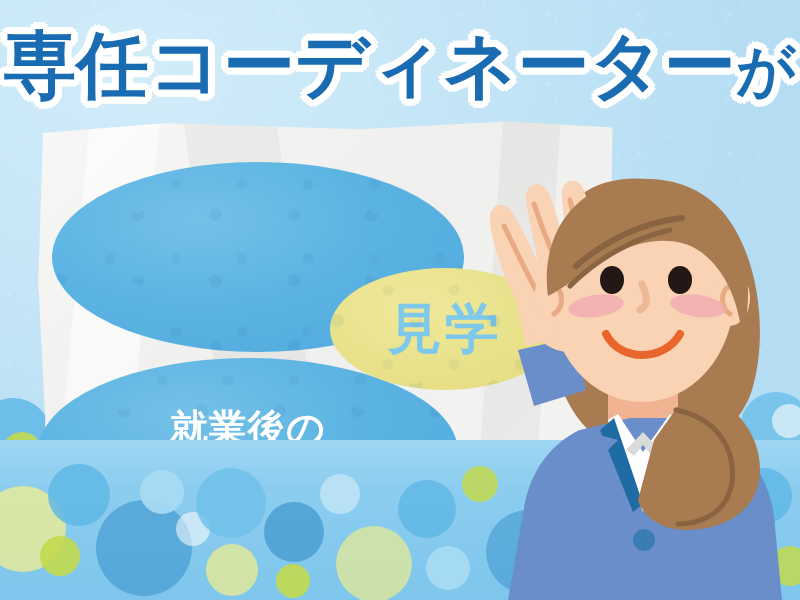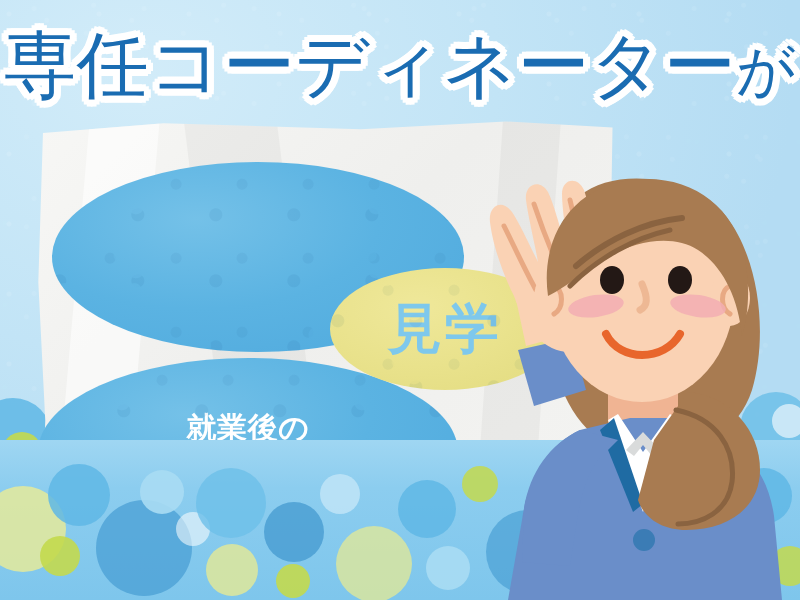--- a/index.html
+++ b/index.html
@@ -110,29 +110,29 @@
     font-weight:700;
     letter-spacing:.03em;
   }
   .line-blue{
     color:#7ec8ec;
     font-weight:700;
     letter-spacing:.06em;
   }
   .e1 .l1{font-size:45px;}
   .e1 .l2{font-size:42px;margin-top:4px;}
-  .e2 .l1{font-size:30px;}
+  .e2 .l1{font-size:38px;}
   .e2 .l2{font-size:43px;margin-top:4px;}
   .e3 .l1{font-size:54px;}
 
   
   .headline{
     position:absolute;left:0;right:0;top:18px;
     text-align:center;z-index:30;
-    font-size:72px;font-weight:400;
+    font-size:72px;font-weight:700;
     color:#1a6cb2;
     letter-spacing:.005em;
     white-space:nowrap;
     -webkit-text-stroke:0px transparent;
     text-shadow:
       -6px 0 0 #fff,  6px 0 0 #fff,  0 -6px 0 #fff, 0 6px 0 #fff,
       -5px -5px 0 #fff, 5px -5px 0 #fff, -5px 5px 0 #fff, 5px 5px 0 #fff,
       -7px -2px 0 #fff, 7px -2px 0 #fff, -7px 2px 0 #fff, 7px 2px 0 #fff,
       -2px -7px 0 #fff, 2px -7px 0 #fff, -2px 7px 0 #fff, 2px 7px 0 #fff;
   }

